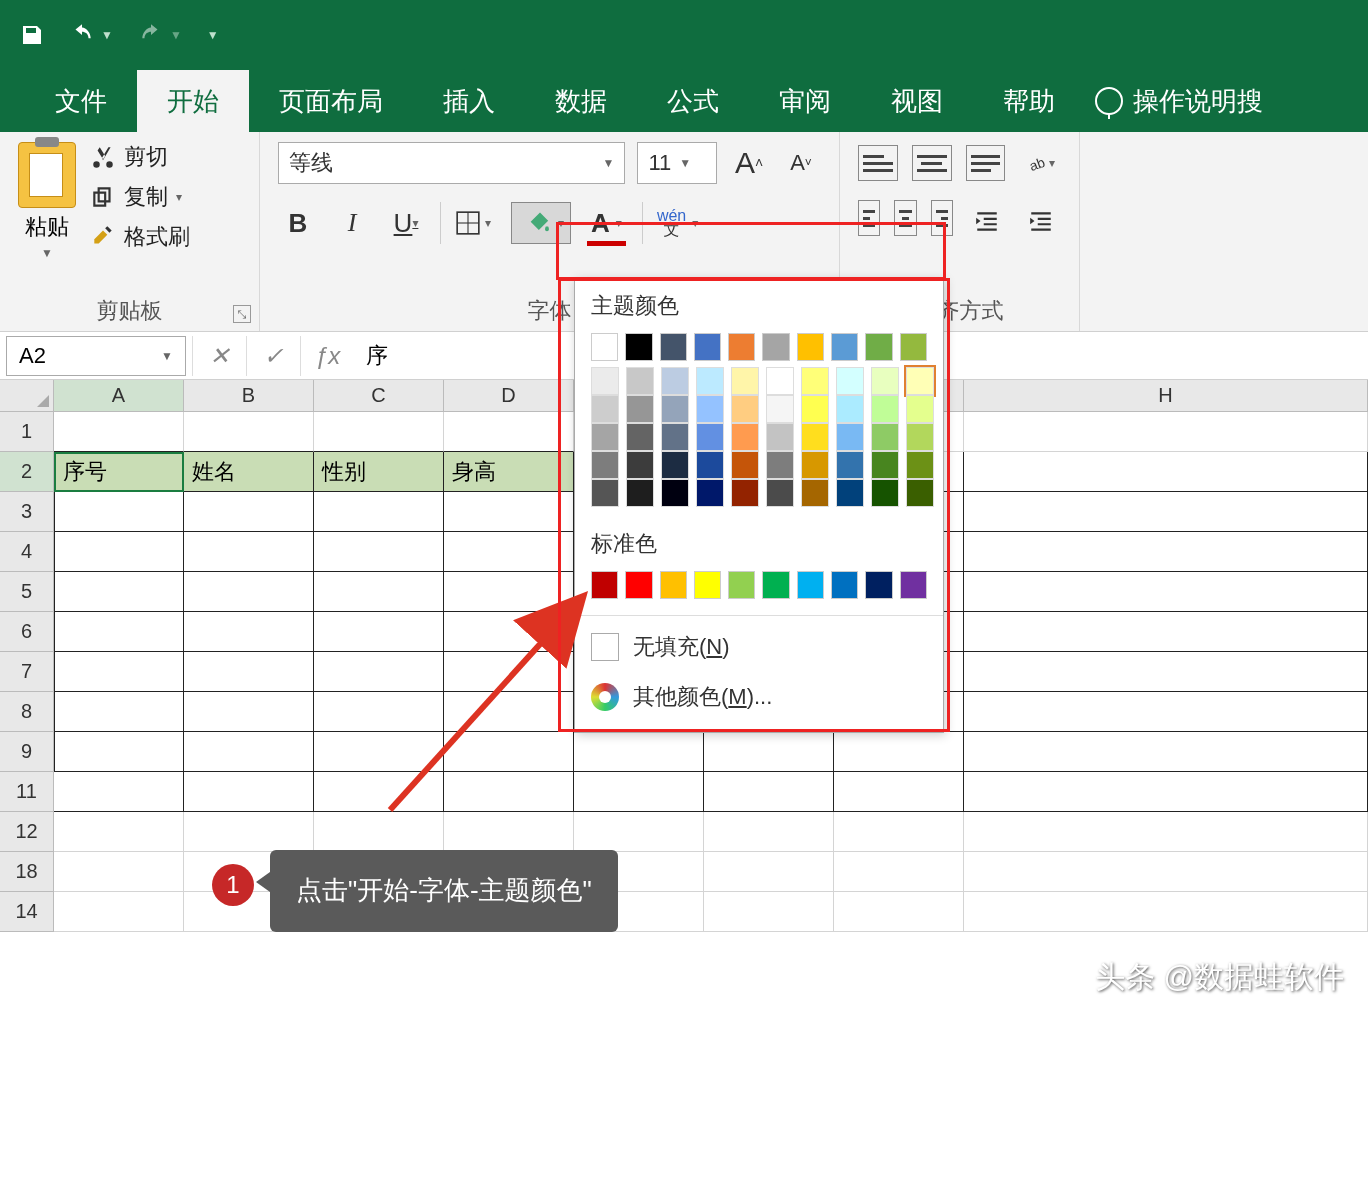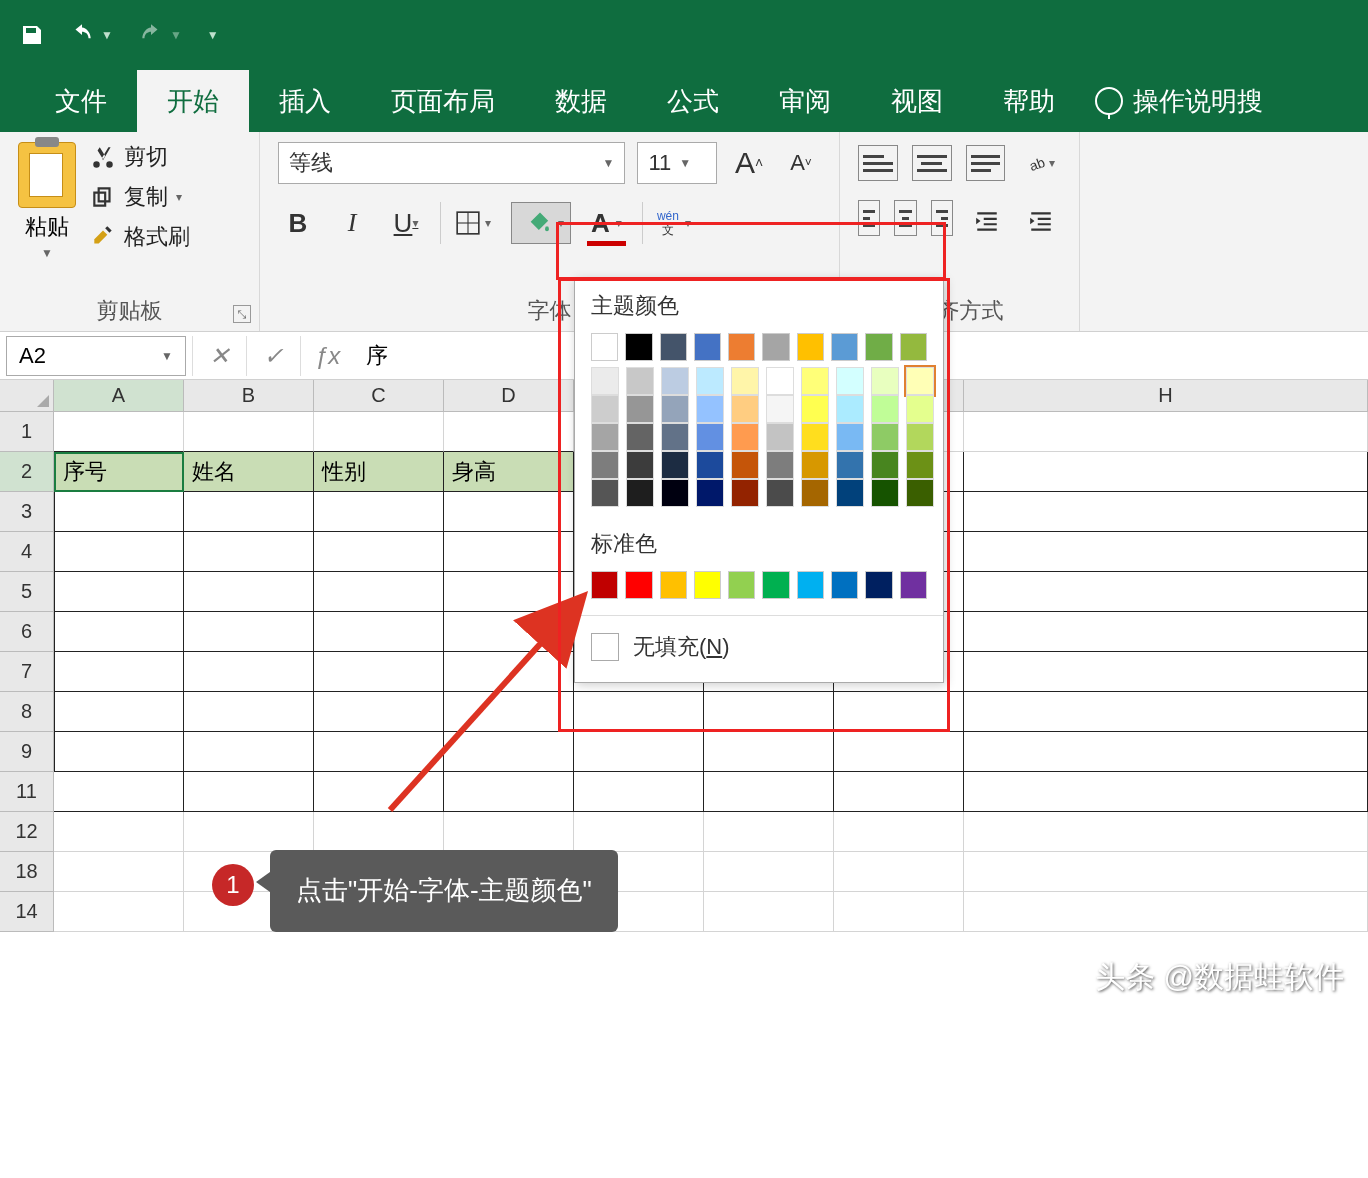--- a/index.html
+++ b/index.html
@@ -36,21 +36,21 @@
 
 
 .font-top { display: flex; gap: 12px; align-items: center; }
 .combo { background: #fff; border: 1px solid #aaa; height: 42px; display: flex; align-items: center; padding: 0 10px; font-size: 22px; color: #333; }
 .combo .arrow { margin-left: 8px; color: #666; font-size: 12px; }
 .font-bottom { display: flex; gap: 14px; margin-top: 18px; align-items: center; }
 .ribbtn { height: 42px; min-width: 40px; display: flex; align-items: center; justify-content: center; font-size: 26px; color: #333; padding: 0 6px; }
 .ribbtn.sep { border-left: 1px solid #ccc; padding-left: 14px; }
 .increase-a { font-size: 30px; }
 .decrease-a { font-size: 22px; }
-.wen { font-size: 12px; line-height: 14px; text-align:center; }
+.wen { font-size: 16px; line-height: 14px; text-align:center; }
 .font-color-A { position: relative; }
 .font-color-A .bar { position:absolute; bottom:-2px; left:2px; right:2px; height:5px; background:#c00; }
 .fill-btn.active { background: #d8d8d8; border: 1px solid #888; }
 
 
 .align-box { width: 44px; height: 36px; border: 1px solid #888; display:flex; flex-direction:column; justify-content:center; gap:4px; padding:4px; }
 .align-box div { height:3px; background:#444; }
 
 
 .namebar { height: 48px; border-bottom: 1px solid #d0d0d0; display: flex; align-items: center; }
@@ -130,22 +130,22 @@
         <path d="M12 5V2l6 5-6 5V9c-3 0-6 2-6 6H4c0-5 4-10 8-10z"></path>
       </svg>
     <span class="dd">▼</span>
   </div>
   <span class="dd">▼</span>
 </div>
 
 <div class="ribbon-tabs">
   <div class="ribbon-tab">文件</div>
   <div class="ribbon-tab active">开始</div>
+  <div class="ribbon-tab">页面布局</div>
   <div class="ribbon-tab">插入</div>
-  <div class="ribbon-tab">页面布局</div>
   <div class="ribbon-tab">数据</div>
   <div class="ribbon-tab">公式</div>
   <div class="ribbon-tab">审阅</div>
   <div class="ribbon-tab">视图</div>
   <div class="ribbon-tab">帮助</div>
   <div class="ribbon-help">
     <div class="bulb"></div>
     <span style="font-size:26px">操作说明搜</span>
   </div>
 </div>
@@ -556,20 +556,24 @@
     <div class="swatch" style="background:#00b0f0"></div>
     <div class="swatch" style="background:#0070c0"></div>
     <div class="swatch" style="background:#002060"></div>
     <div class="swatch" style="background:#7030a0"></div>
   </div>
   <div class="popup-sep"></div>
   <div class="popup-row">
     <div class="nofill-sw"></div>
     <span><span>无填充(</span><u class="acc">N</u><span>)</span></span>
   </div>
+  <div class="popup-row">
+    <div class="morecolor-icon"></div>
+    <span><span>其他颜色(</span><u class="acc">M</u><span>)...</span></span>
+  </div>
 </div>
 
 <div class="hl1"></div>
 <div class="hl2"></div>
 
 <svg class="arrow-line" viewBox="0 0 260 260">
   <defs>
       <marker id="ah" markerWidth="12" markerHeight="12" refX="10" refY="6" orient="auto">
         <path d="M0,0 L12,6 L0,12 z" fill="#d32"></path>
       </marker>

